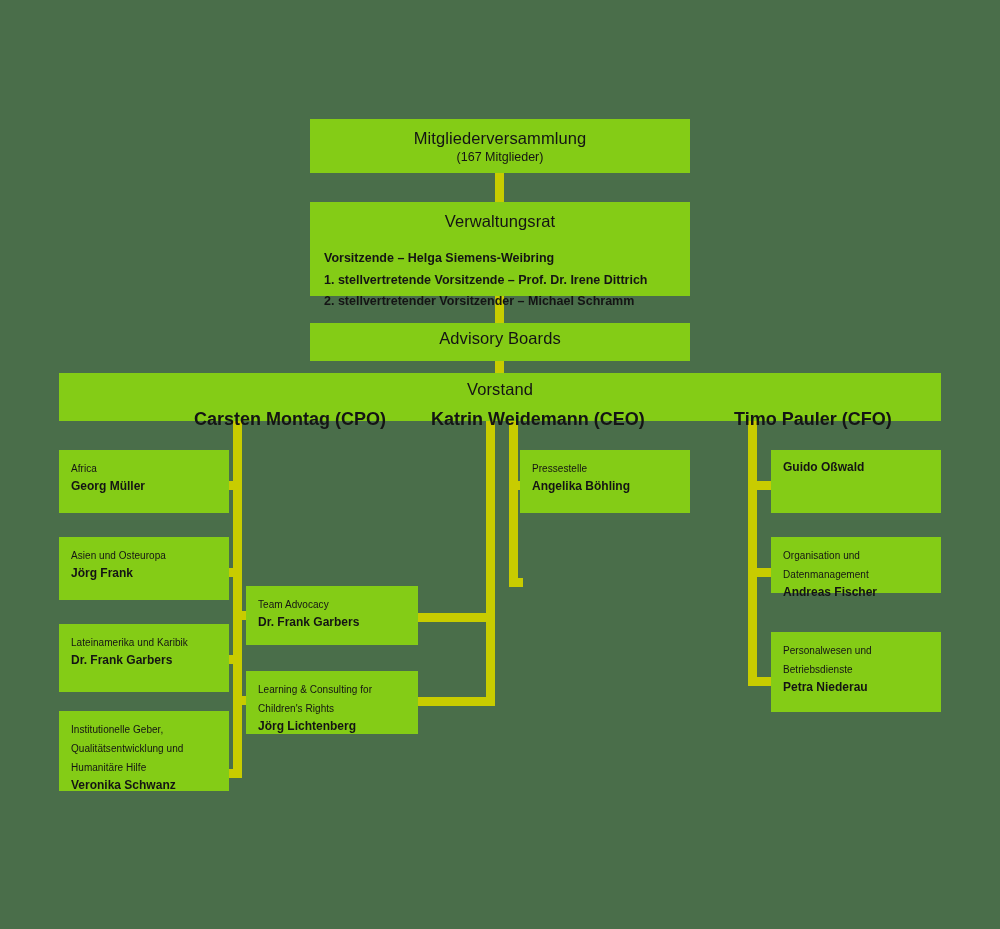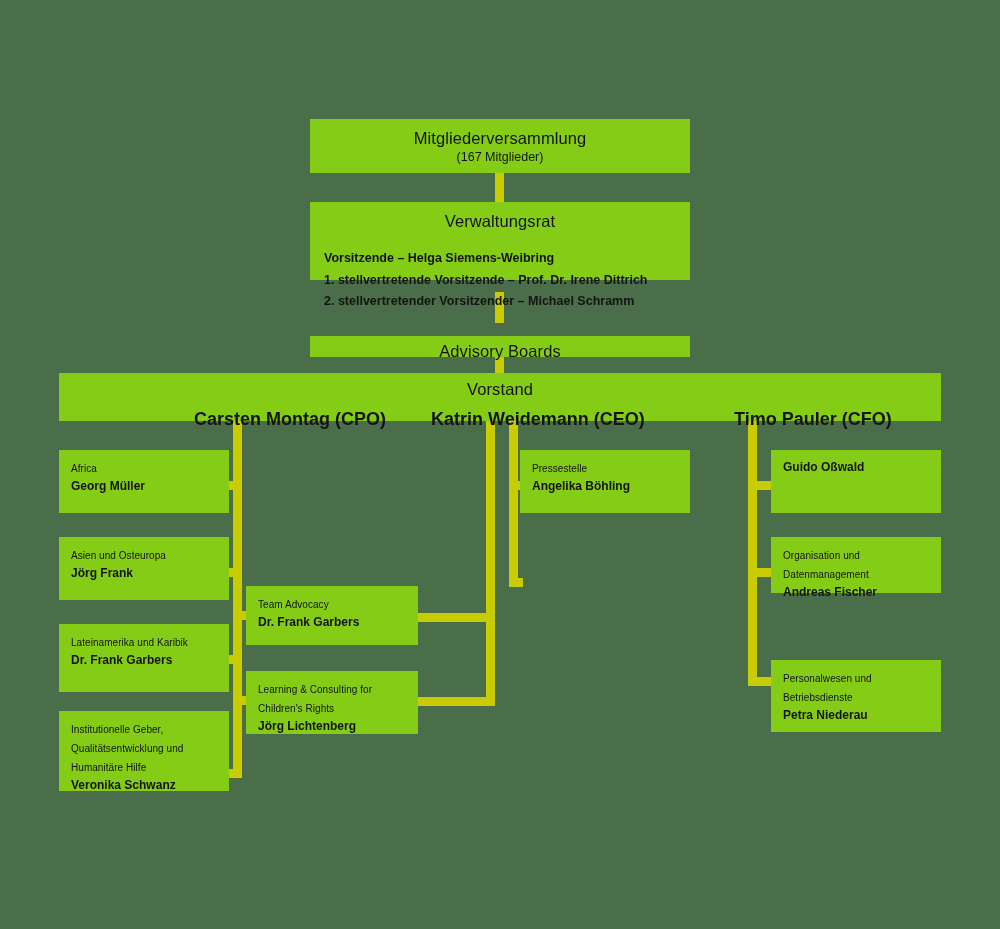--- a/index.html
+++ b/index.html
@@ -117,30 +117,30 @@
   <div class="conn" style="left:748px; top:568px; width:28px; height:9px;"></div>
   <div class="conn" style="left:748px; top:677px; width:28px; height:9px;"></div>
 
   <div class="box center" style="left:310px; top:119px; width:380px; height:54px;">
     <div class="pad">
       <div class="t-main">Mitgliederversammlung</div>
       <div class="t-sub">(167 Mitglieder)</div>
     </div>
   </div>
 
-  <div class="box" style="left:310px; top:202px; width:380px; height:78px;">
+  <div class="box" style="left:310px; top:202px; width:380px; height:94px;">
     <div class="t-main" style="position:absolute; left:0; right:0; top:9px; text-align:center;">Verwaltungsrat</div>
     <div class="vr-lines">
       <div>Vorsitzende – Helga Siemens-Weibring</div>
       <div>1. stellvertretende Vorsitzende – Prof. Dr. Irene Dittrich</div>
       <div>2. stellvertretender Vorsitzender – Michael Schramm</div>
     </div>
   </div>
 
-  <div class="box center" style="left:310px; top:336px; width:380px; height:21px;">
+  <div class="box center" style="left:310px; top:323px; width:380px; height:38px;">
     <div class="pad" style="top:5px;">
       <div class="t-main">Advisory Boards</div>
     </div>
   </div>
 
   <div class="box" style="left:59px; top:373px; width:882px; height:48px;">
     <div class="t-main" style="position:absolute; left:0; right:0; top:6px; text-align:center;">Vorstand</div>
     <div class="vorstand-roles">
       <span class="role-cpo">Carsten Montag (CPO)</span>
       <span class="role-ceo">Katrin Weidemann (CEO)</span>
@@ -204,20 +204,20 @@
     </div>
   </div>
 
   <div class="box" style="left:771px; top:537px; width:170px; height:56px;">
     <div class="pad">
       <div class="t-dept">Organisation und Datenmanagement</div>
       <div class="t-person">Andreas Fischer</div>
     </div>
   </div>
 
-  <div class="box" style="left:771px; top:660px; width:170px; height:72px;">
+  <div class="box" style="left:771px; top:632px; width:170px; height:80px;">
     <div class="pad">
       <div class="t-dept">Personalwesen und Betriebsdienste</div>
       <div class="t-person">Petra Niederau</div>
     </div>
   </div>
 
 </div>
 
 </body></html>

